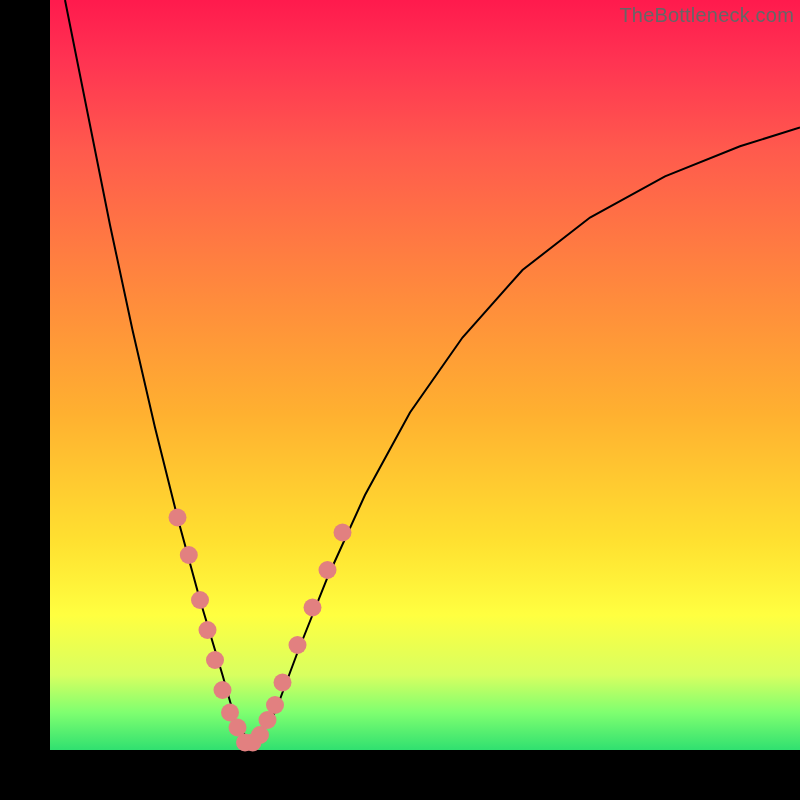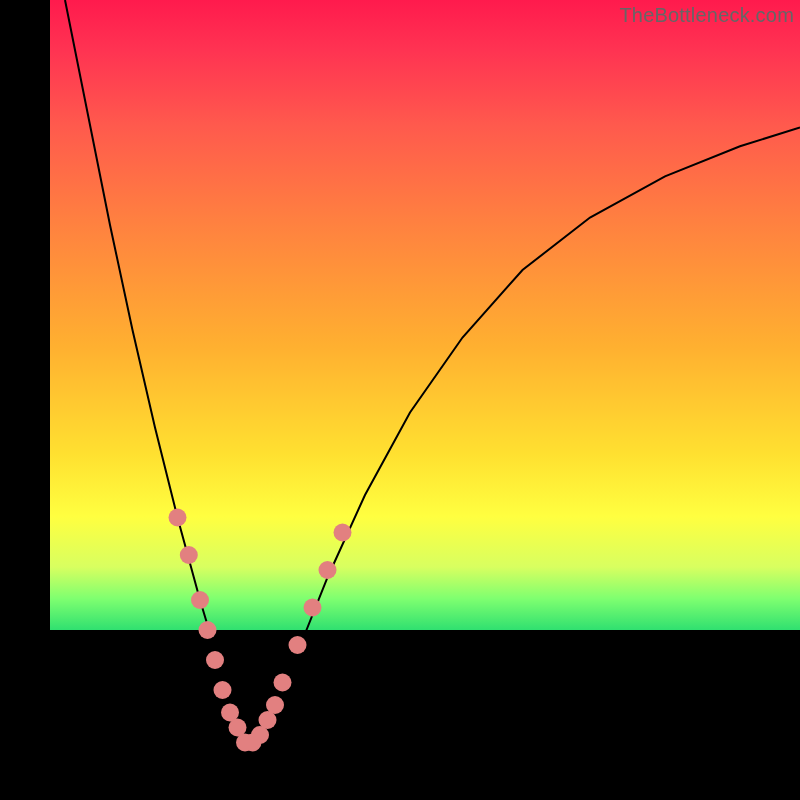--- a/index.html
+++ b/index.html
@@ -15,21 +15,21 @@
     position: relative;
     width: 800px;
     height: 800px;
     background: #000;
   }
   .plot-area {
     position: absolute;
     left: 50px;
     top: 0;
     width: 750px;
-    height: 630px;
+    height: 750px;
     
     background: linear-gradient(to bottom,
       #ff1a4d 0%,
       #ff3352 8%,
       #ff5a4d 20%,
       #ff8040 35%,
       #ffb030 55%,
       #ffe030 72%,
       #ffff40 82%,
       #d8ff60 90%,

